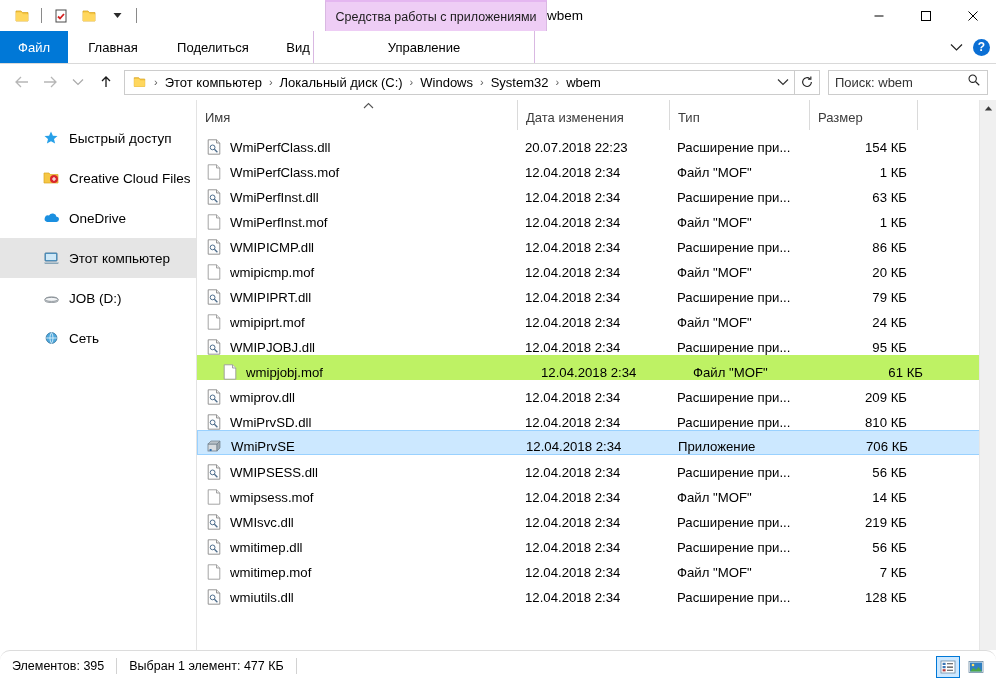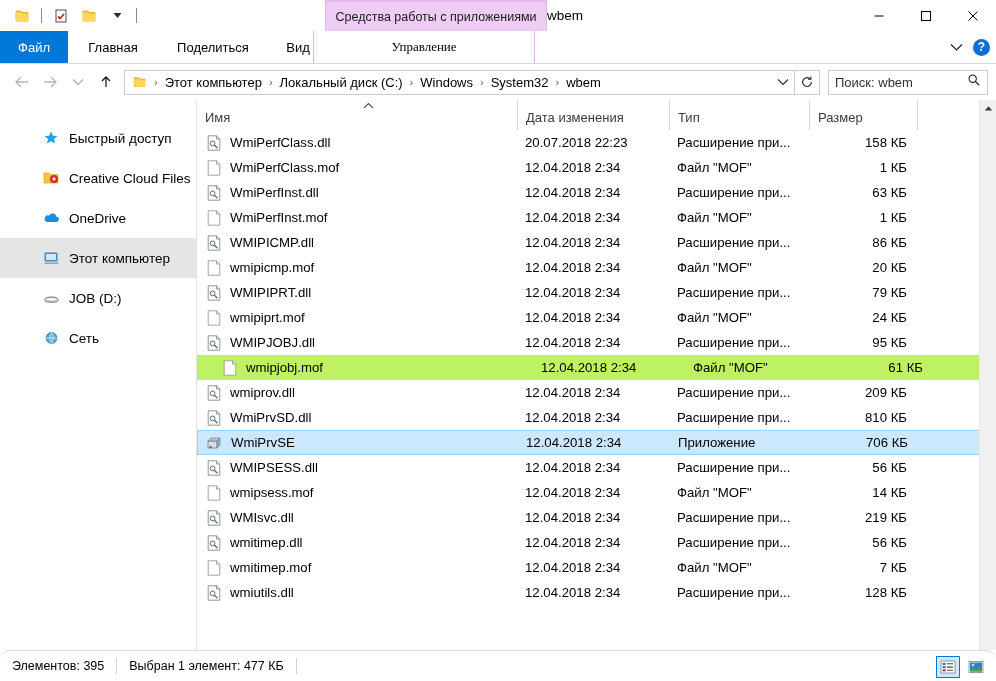--- a/index.html
+++ b/index.html
@@ -37,21 +37,21 @@
   .tab { display: flex; align-items: center; justify-content: center;
          font-size: 13px; color: #000; padding: 0 16px; cursor: default; white-space: nowrap; }
   .tab.file { background: #0078d7; color: #fff; width: 68px; padding: 0; font-size: 13px; }
   .tab.home { width: 90px; }
   .tab.share { width: 110px; }
   .tab.view { width: 60px; }
   .tab-ctx {
     position: absolute; left: 313px; top: 0; width: 222px; height: 32px;
     display: flex; align-items: center; justify-content: center;
     font-size: 13px; color: #000; background: #fff;
-    border-left: 1px solid #d9b8e2; border-right: 1px solid #d9b8e2; font-family: Liberation Serif, serif;
+    border-left: 1px solid #d9b8e2; border-right: 1px solid #d9b8e2;
   }
   .ribbon-right { position: absolute; right: 6px; top: 0; height: 32px; display: flex;
                   align-items: center; gap: 10px; }
   .help-btn { width: 17px; height: 17px; border-radius: 50%; background: #0b6fd4;
               color: #fff; font-size: 12px; font-weight: bold; display: flex;
               align-items: center; justify-content: center; }
   .ribbon-underline { height: 1px; background: #d9d9d9; flex: 0 0 1px; }
 
   
   .addrbar { height: 36px; display: flex; align-items: center; padding: 0 8px;
@@ -98,21 +98,21 @@
   .col + .col { border-left: 1px solid #dadada; }
   .col span { padding-left: 8px; }
   .col-name  { width: 320px; }
   .col-date  { width: 152px; }
   .col-type  { width: 140px; }
   .col-size  { width: 108px; }
   .col-extra { flex: 1; }
   .sortarrow { position: absolute; left: 158px; top: 0px; font-size: 11px; color: #555; }
 
   .rows { flex: 1; overflow: hidden; background: #fff; }
-  .row { height: 25px; display: flex; align-items: center; font-size: 13.2px;
+  .row { height: 25px; display: flex; align-items: flex-end; font-size: 13.2px;
          color: #000; position: relative; }
   .row.hover { background: #bef264; padding-left: 16px; }
   .row.selected { background: #cce8ff; border: 1px solid #99d1ff; }
   .cell-name { width: 320px; display: flex; align-items: center; gap: 8px;
                padding-left: 9px; overflow: hidden; white-space: nowrap; }
   .cell-date { width: 152px; padding-left: 8px; white-space: nowrap; }
   .cell-type { width: 140px; padding-left: 8px; white-space: nowrap; overflow: hidden;
                text-overflow: ellipsis; }
   .cell-size { width: 108px; text-align: right; padding-right: 10px; white-space: nowrap; }
   .fico { width: 16px; height: 16px; flex: 0 0 16px; display: flex;
@@ -367,21 +367,21 @@
                   <path d="M1.2 0.8h8.3l3.3 3.2v11.2H1.2z" fill="#fdfdfd" stroke="#8a8a8a" stroke-width="0.9"></path>
                   <path d="M9.5 0.8v3.2h3.3" fill="#e8e8e8" stroke="#8a8a8a" stroke-width="0.9"></path>
                   <circle cx="5.6" cy="8.4" r="2.4" fill="none" stroke="#4d6d8c" stroke-width="1"></circle>
                   <path d="M7.4 10.2l3 3" stroke="#4d6d8c" stroke-width="1.3"></path>
                 </svg>
               </span>
               <span>WmiPerfClass.dll</span>
             </span>
             <span class="cell-date">20.07.2018 22:23</span>
             <span class="cell-type">Расширение при...</span>
-            <span class="cell-size">158 КБ</span>
+            <span class="cell-size">154 КБ</span>
           </div>
           <div class="row">
             <span class="cell-name">
               <span class="fico">
                 <svg width="14" height="16" viewBox="0 0 14 16">
                   <path d="M1.2 0.8h8.3l3.3 3.2v11.2H1.2z" fill="#ffffff" stroke="#9a9a9a" stroke-width="0.9"></path>
                   <path d="M9.5 0.8v3.2h3.3" fill="#ececec" stroke="#9a9a9a" stroke-width="0.9"></path>
                 </svg>
               </span>
               <span>WmiPerfClass.mof</span>

